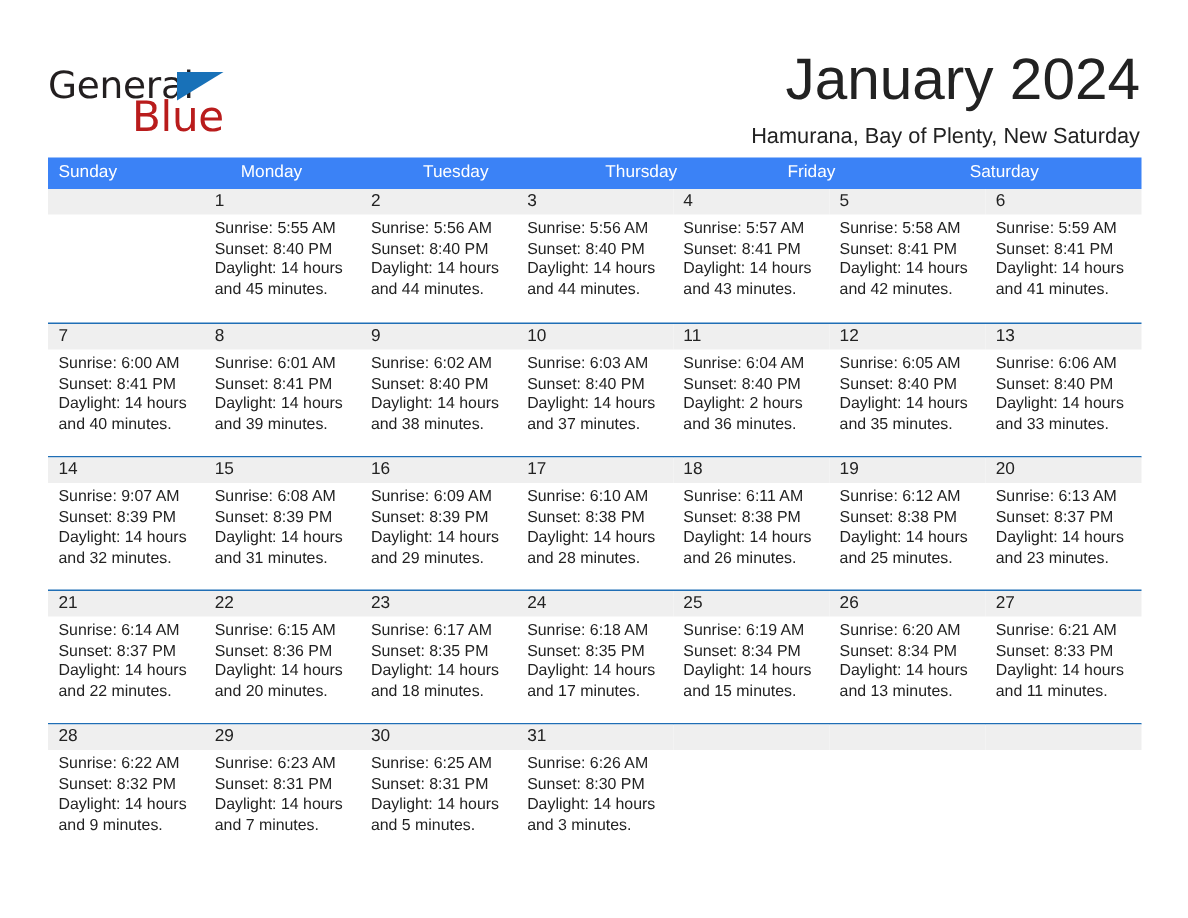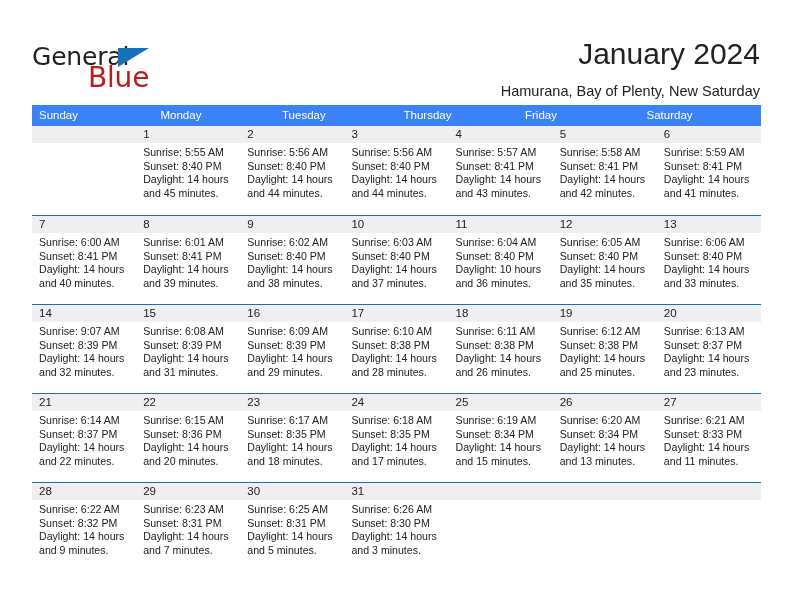--- a/index.html
+++ b/index.html
@@ -71,21 +71,21 @@
     border-bottom: 19px solid transparent;
   }
 
   .title-block {
     position: absolute;
     right: 0;
     top: 0;
     text-align: right;
   }
   .cal-title {
-    font-size: 30px;
+    font-size: 39px;
     color: #222222;
     font-weight: 400;
     line-height: 36px;
     letter-spacing: 0px;
     white-space: nowrap;
   }
   .cal-subtitle {
     font-size: 14.5px;
     color: #222222;
     font-weight: 400;
@@ -278,21 +278,21 @@
               <div class="sunrise">Sunrise: 6:03 AM</div>
               <div class="sunset">Sunset: 8:40 PM</div>
               <div class="daylight">Daylight: 14 hours and 37 minutes.</div>
             </div>
           </div>
           <div class="day-cell">
             <div class="day-num">11</div>
             <div class="day-info">
               <div class="sunrise">Sunrise: 6:04 AM</div>
               <div class="sunset">Sunset: 8:40 PM</div>
-              <div class="daylight">Daylight: 10 hours and 36 minutes.</div>
+              <div class="daylight">Daylight: 2 hours and 36 minutes.</div>
             </div>
           </div>
           <div class="day-cell">
             <div class="day-num">12</div>
             <div class="day-info">
               <div class="sunrise">Sunrise: 6:05 AM</div>
               <div class="sunset">Sunset: 8:40 PM</div>
               <div class="daylight">Daylight: 14 hours and 35 minutes.</div>
             </div>
           </div>

